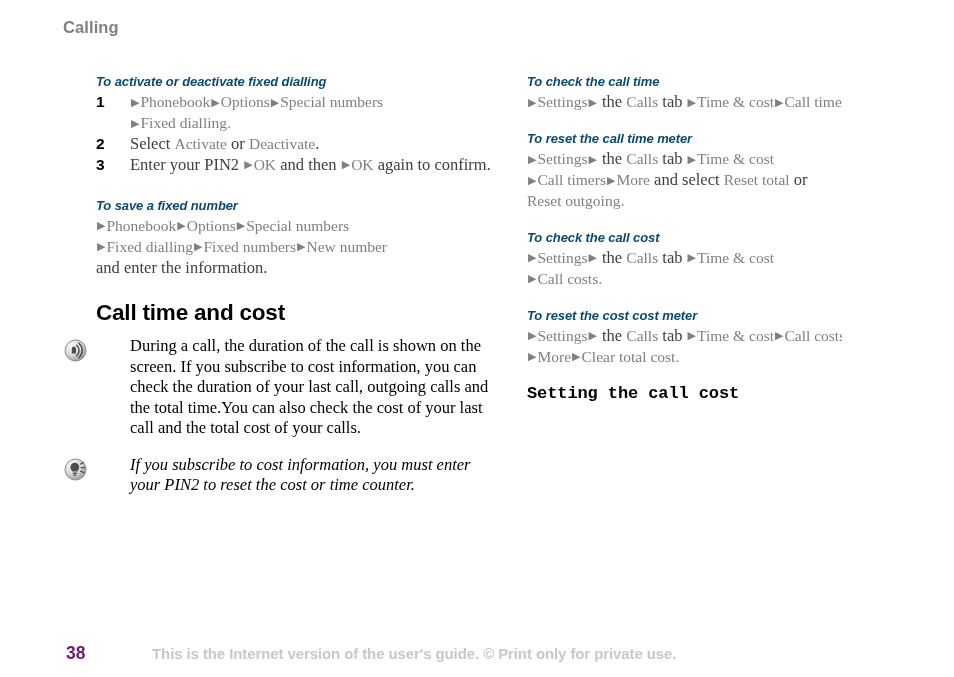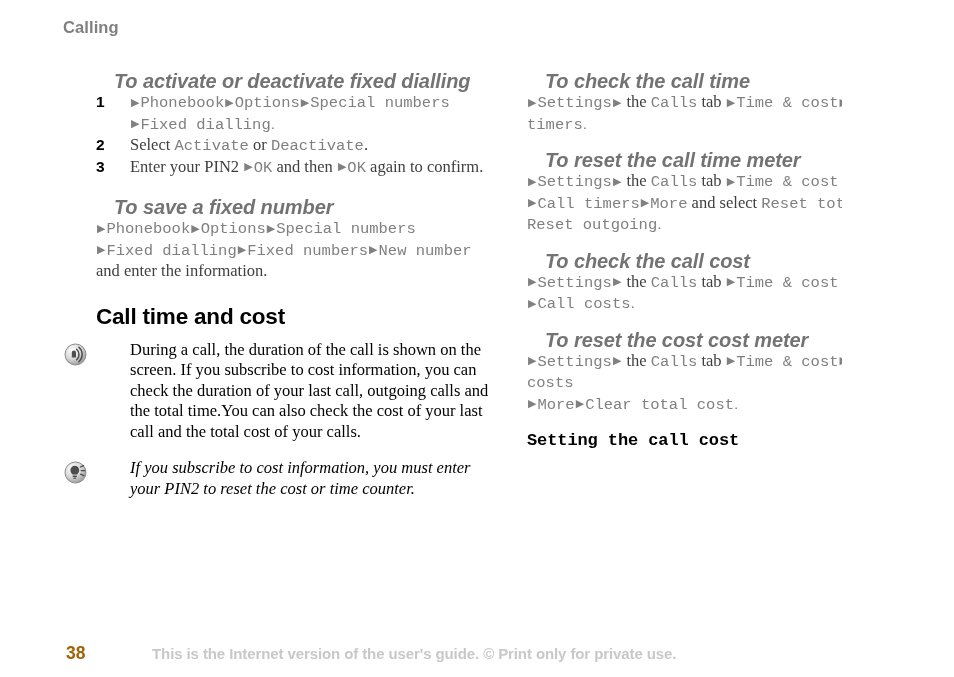--- a/index.html
+++ b/index.html
@@ -37,27 +37,27 @@
   }
   .col-right {
     position: absolute;
     left: 527px;
     top: 72px;
     width: 390px;
   }
 
   
   h3.proc-heading {
-    margin: 0 0 1px 18px;
+    margin: 0 0 1px 0;
     font-family: "Liberation Sans", sans-serif;
     font-weight: bold;
     font-style: italic;
-    font-size: 20px;
+    font-size: 13px;
     line-height: 19px;
-    color: #737373;
+    color: #0c4a6e;
     letter-spacing: -0.1px;
   }
   h3.plain-heading {
     margin: 0 0 2px 0;
     font-family: Liberation Mono, monospace;
     font-weight: bold;
     font-style: normal;
     font-size: 17px;
     line-height: 20px;
     color: #000000;
@@ -76,21 +76,21 @@
   
   .body-text {
     font-family: "Liberation Serif", serif;
     font-size: 16.5px;
     line-height: 20.5px;
     color: #000000;
   }
   .body-text.italic { font-style: italic; }
 
   .ui {
-    font-family: Liberation Mono, monospace;
+    font-family: Liberation Serif, serif;
     font-weight: normal;
     color: #808080;
     font-size: 15.5px;
   }
   .arrow {
     font-family: "DejaVu Sans", sans-serif;
     color: #808080;
     font-size: 11px;
     vertical-align: 1.5px;
     padding: 0 1px;
@@ -159,21 +159,21 @@
     width: 954px;
     height: 24px;
   }
   .page-number {
     position: absolute;
     left: 66px;
     top: 0;
     font-family: "Liberation Sans", sans-serif;
     font-weight: bold;
     font-size: 17.5px;
-    color: #a16207;
+    color: #701a75;
   }
   .footer-text {
     position: absolute;
     left: 152px;
     top: 2px;
     font-family: "Liberation Sans", sans-serif;
     font-weight: bold;
     font-size: 15px;
     color: #c8c8c8;
     letter-spacing: -0.1px;

